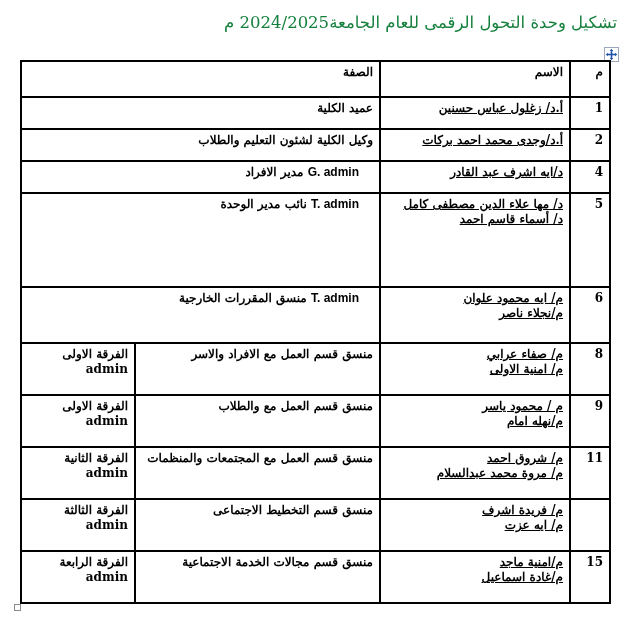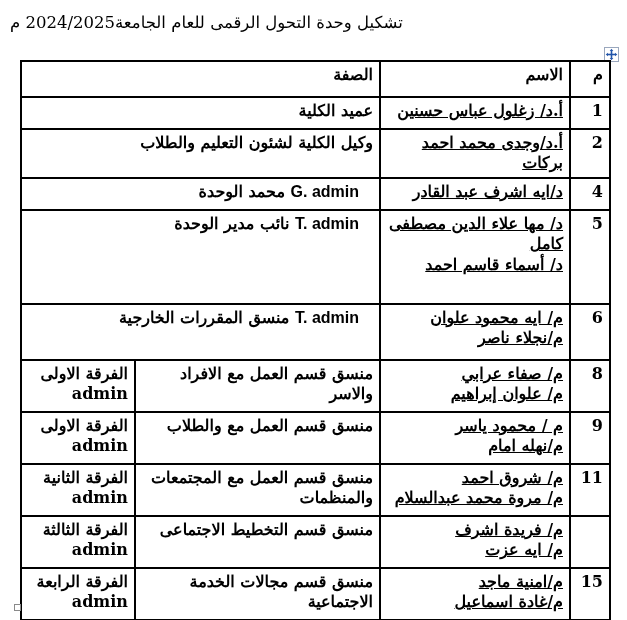--- a/index.html
+++ b/index.html
@@ -20,26 +20,26 @@
     inset: 0;
     background: #ffffff;
   }
 
   
   .doc-title {
     position: absolute;
     top: 12px;
     right: 10px;
     left: 10px;
-    text-align: left;
+    text-align: right;
     direction: rtl;
     font-family: "DejaVu Serif", "Liberation Serif", serif;
     font-size: 16.5px;
     line-height: 1.35;
-    color: #000000;
+    color: #15803d;
     white-space: nowrap;
   }
 
   
   .move-handle {
     position: absolute;
     top: 47px;
     left: 604px;
     width: 15px;
     height: 15px;
@@ -64,21 +64,21 @@
     direction: rtl;
     background: #ffffff;
     border: 2.5px solid #000000;
   }
 
   table.roster td {
     border: 2.5px solid #000000;
     padding: 3px 6px 3px 6px;
     vertical-align: top;
     font-family: "DejaVu Serif", "Liberation Serif", serif;
-    font-size: 16px;
+    font-size: 12px;
     line-height: 1.28;
     color: #000000;
     font-weight: bold;
     text-align: right;
     word-wrap: break-word;
     overflow: hidden;
   }
 
   
   col.c-num   { width: 40px; }
@@ -185,21 +185,21 @@
           </td>
         </tr>
 
         <tr class="r-4">
           <td class="num">4</td>
           <td class="name">
             <span class="nm">د/ايه اشرف عبد القادر</span>
           </td>
           <td class="role" colspan="2">
             <span class="role-latin">G.  admin</span>
-            <span>محمد الوحدة</span>
+            <span>مدير الافراد</span>
           </td>
         </tr>
 
         <tr class="r-5">
           <td class="num">5</td>
           <td class="name">
             <span class="nm">د/ مها علاء الدين مصطفى كامل</span>
             <span class="nm">د/ أسماء قاسم احمد</span>
           </td>
           <td class="role" colspan="2">
@@ -217,21 +217,21 @@
           <td class="role" colspan="2">
             <span class="role-latin">T. admin</span>
             <span>منسق المقررات الخارجية</span>
           </td>
         </tr>
 
         <tr class="r-8">
           <td class="num">8</td>
           <td class="name">
             <span class="nm">م/ صفاء عرابي</span>
-            <span class="nm">م/ علوان إبراهيم</span>
+            <span class="nm">م/ امنية الاولى</span>
           </td>
           <td class="role">
             <span>منسق قسم العمل مع الافراد والاسر</span>
           </td>
           <td class="team">
             <span class="team-line1">الفرقة الاولى</span>
             <span class="team-line2">admin</span>
           </td>
         </tr>
 

